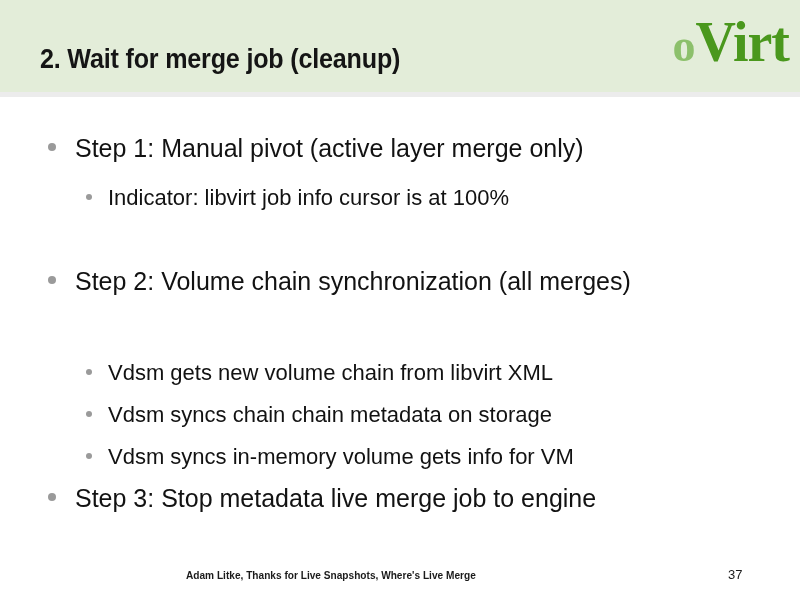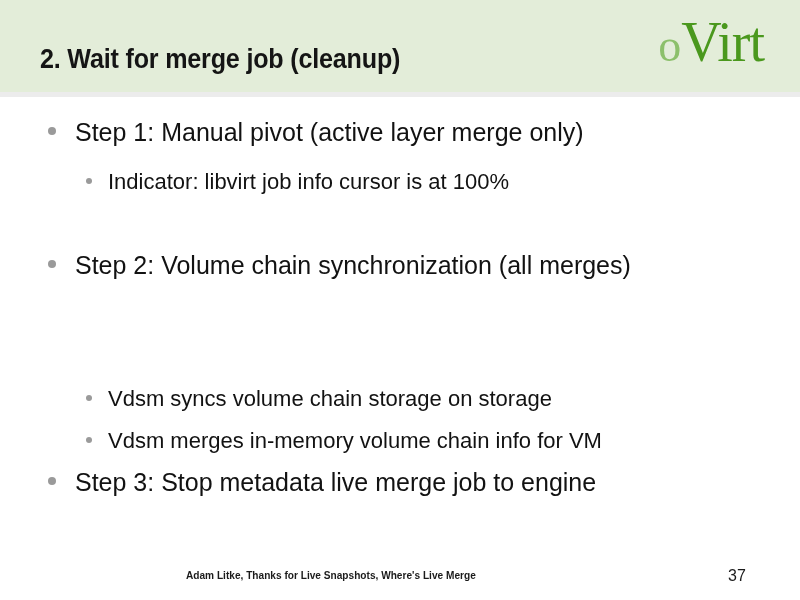--- a/index.html
+++ b/index.html
@@ -48,43 +48,44 @@
     color: #151515;
     letter-spacing: -0.2px;
     white-space: nowrap;
     transform: scaleX(0.93);
     transform-origin: left center;
   }
 
   
   .logo {
     position: absolute;
-    right: 36px;
+    right: 11px;
     top: 14px;
     font-family: "Liberation Serif", "DejaVu Serif", serif;
     font-size: 56px;
     line-height: 1;
     white-space: nowrap;
     user-select: none;
+    font-weight: bold;
   }
   .logo .logo-o {
     color: #8cc06b;
     font-size: 46px;
     vertical-align: baseline;
   }
   .logo .logo-virt {
     color: #4a981d;
     letter-spacing: -1px;
   }
 
   
   .body-area {
     position: absolute;
     left: 0;
-    top: 96px;
+    top: 112px;
     width: 800px;
     height: 450px;
   }
   .bullet-row {
     position: absolute;
     display: flex;
     align-items: baseline;
     white-space: nowrap;
   }
   .bullet-row.level-1 {
@@ -135,21 +136,21 @@
     color: #1b1b1b;
     white-space: nowrap;
     transform: scaleX(0.92);
     transform-origin: left center;
   }
   .page-number {
     position: absolute;
     left: 728px;
     top: 567px;
     font-family: "Liberation Sans", sans-serif;
-    font-size: 16px;
+    font-size: 13px;
     color: #1b1b1b;
   }
 </style>
 </head>
 <body>
 
 <div class="slide">
 
   <div class="header-band"></div>
   <div class="header-rule"></div>
@@ -172,29 +173,33 @@
       <span class="bullet-text">Indicator: libvirt job info cursor is at 100%</span>
     </div>
 
 
     <div class="bullet-row level-1" style="top:155px">
       <span class="dot"></span>
       <span class="bullet-text">Step 2: Volume chain synchronization (all merges)</span>
     </div>
 
 
+    <div class="bullet-row level-2" style="top:248px">
+      <span class="dot"></span>
+      <span class="bullet-text">Vdsm gets new volume chain from libvirt XML</span>
+    </div>
 
     <div class="bullet-row level-2" style="top:290px">
       <span class="dot"></span>
-      <span class="bullet-text">Vdsm syncs volume chain storage on storage</span>
+      <span class="bullet-text">Vdsm syncs chain chain metadata on storage</span>
     </div>
 
     <div class="bullet-row level-2" style="top:332px">
       <span class="dot"></span>
-      <span class="bullet-text">Vdsm merges in-memory volume chain info for VM</span>
+      <span class="bullet-text">Vdsm syncs in-memory volume gets info for VM</span>
     </div>
 
     <div class="bullet-row level-1" style="top:372px">
       <span class="dot"></span>
       <span class="bullet-text">Step 3: Stop metadata live merge job to engine</span>
     </div>
 
   </div>
 
   <div class="footer-note">Adam Litke, Thanks for Live Snapshots, Where's Live Merge</div>

